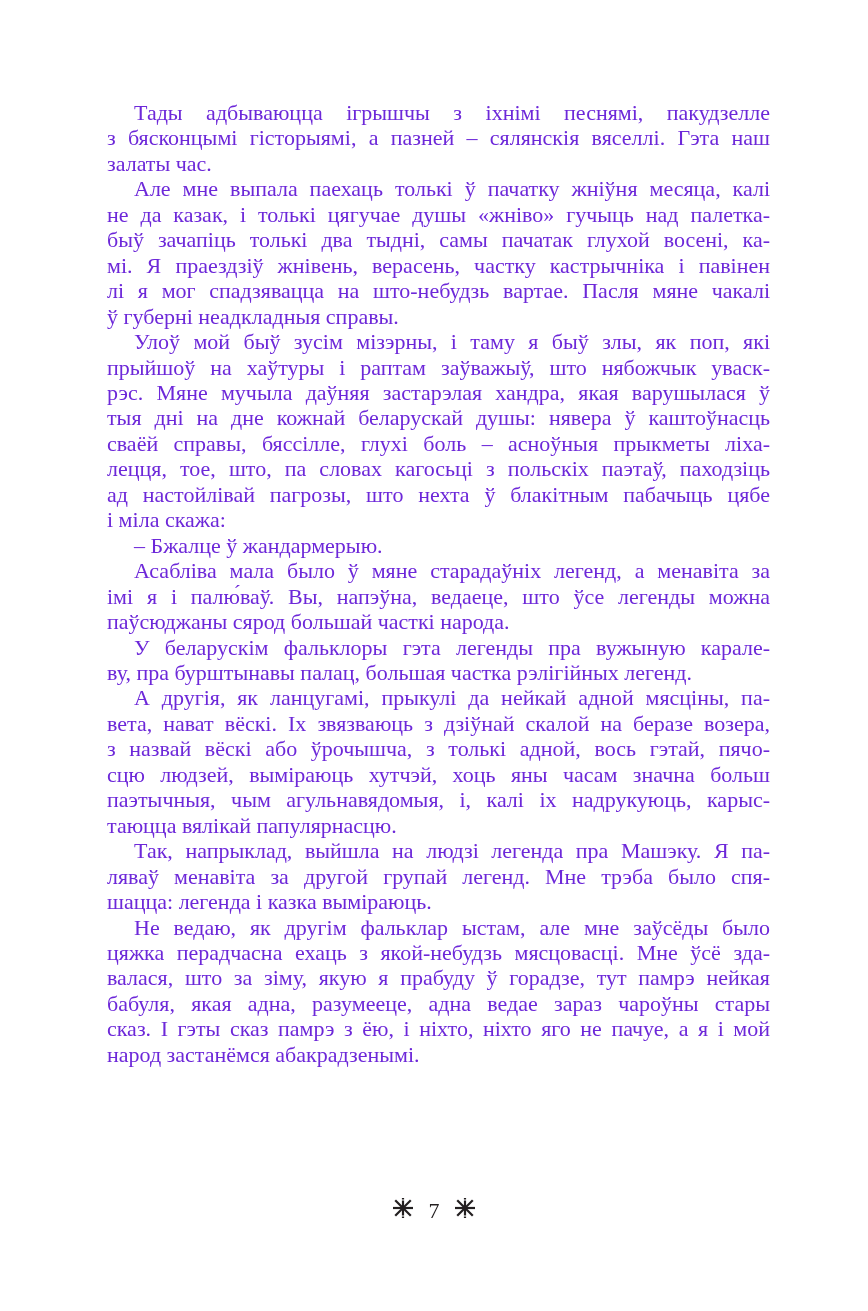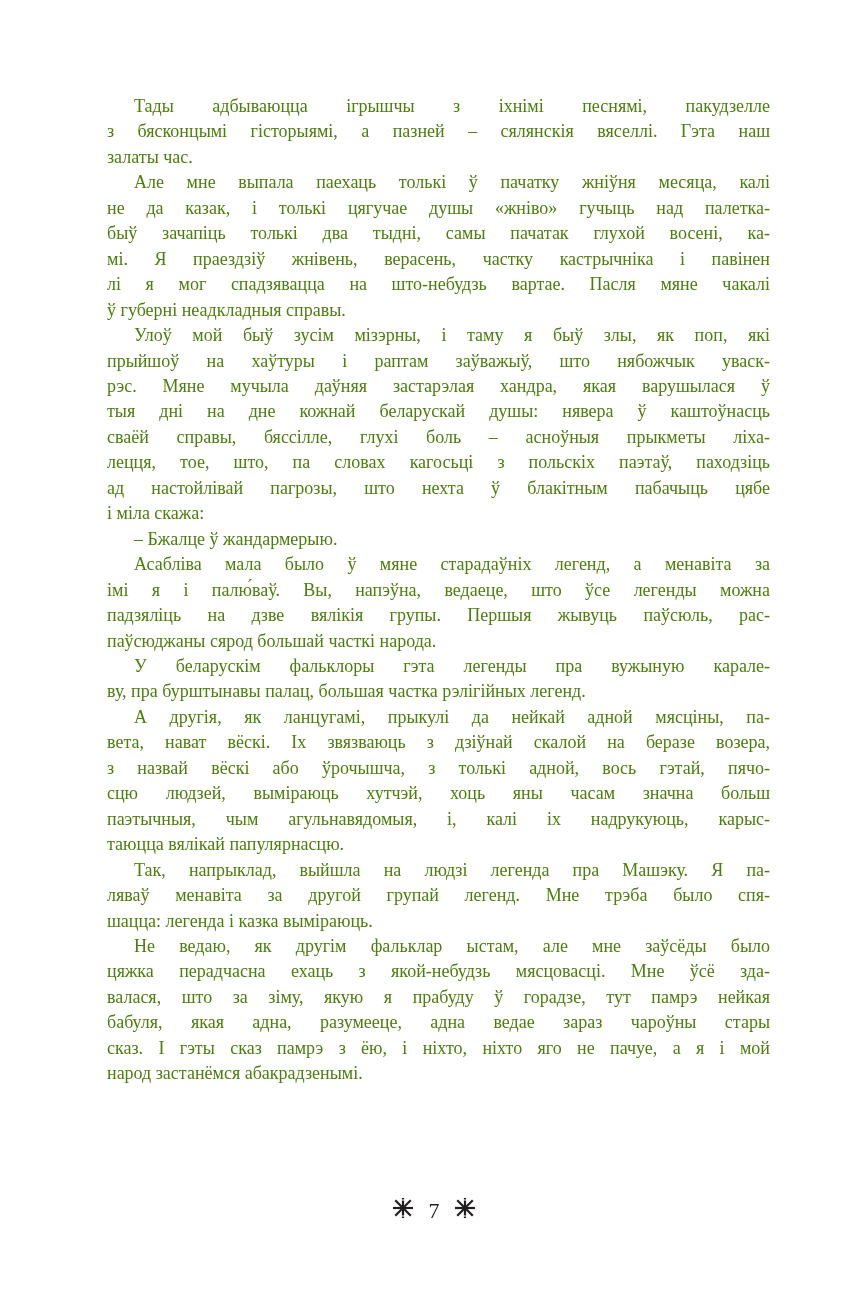--- a/index.html
+++ b/index.html
@@ -1,25 +1,25 @@
 <!DOCTYPE html>
 <html><head>
 <meta charset="utf-8">
 <style>
   html, body { margin: 0; padding: 0; background: #ffffff; }
   body { width: 868px; height: 1311px; position: relative; overflow: hidden; }
   .page {
     position: absolute;
     left: 107px;
-    top: 94px;
+    top: 100px;
     width: 663px;
     font-family: "Liberation Serif", "DejaVu Serif", serif;
-    font-size: 18px;
+    font-size: 22px;
     line-height: 25.45px;
-    color: #4d7c0f;
+    color: #6d28d9;
   }
   .line { display: block; text-align: justify; text-align-last: justify; white-space: nowrap; }
   .line.last { text-align-last: left; font-family: Liberation Serif, serif; }
   .line.first { padding-left: 27px; }
   .folio {
     position: absolute;
     left: 0; right: 0;
     top: 1196px;
     text-align: center;
     font-family: "Liberation Serif", "DejaVu Serif", serif;
@@ -55,21 +55,20 @@
       <span class="line">лецця, тое, што, па словах кагосьці з польскіх паэтаў, паходзіць</span>
       <span class="line">ад настойлівай пагрозы, што нехта ў блакітным пабачыць цябе</span>
       <span class="line last">і міла скажа:</span>
     </div>
     <div>
       <span class="line first last">– Бжалце ў жандармерыю.</span>
     </div>
     <div>
       <span class="line first">Асабліва мала было ў мяне старадаўніх легенд, а менавіта за</span>
       <span class="line">імі я і палю́ваў. Вы, напэўна, ведаеце, што ўсе легенды можна</span>
-      <span class="line">падзяліць на дзве вялікія групы. Першыя жывуць паўсюль, рас-</span>
       <span class="line last">паўсюджаны сярод большай часткі народа.</span>
     </div>
     <div>
       <span class="line first">У беларускім фальклоры гэта легенды пра вужыную карале-</span>
       <span class="line last">ву, пра бурштынавы палац, большая частка рэлігійных легенд.</span>
     </div>
     <div>
       <span class="line first">А другія, як ланцугамі, прыкулі да нейкай адной мясціны, па-</span>
       <span class="line">вета, нават вёскі. Іх звязваюць з дзіўнай скалой на беразе возера,</span>
       <span class="line">з назвай вёскі або ўрочышча, з толькі адной, вось гэтай, пячо-</span>

